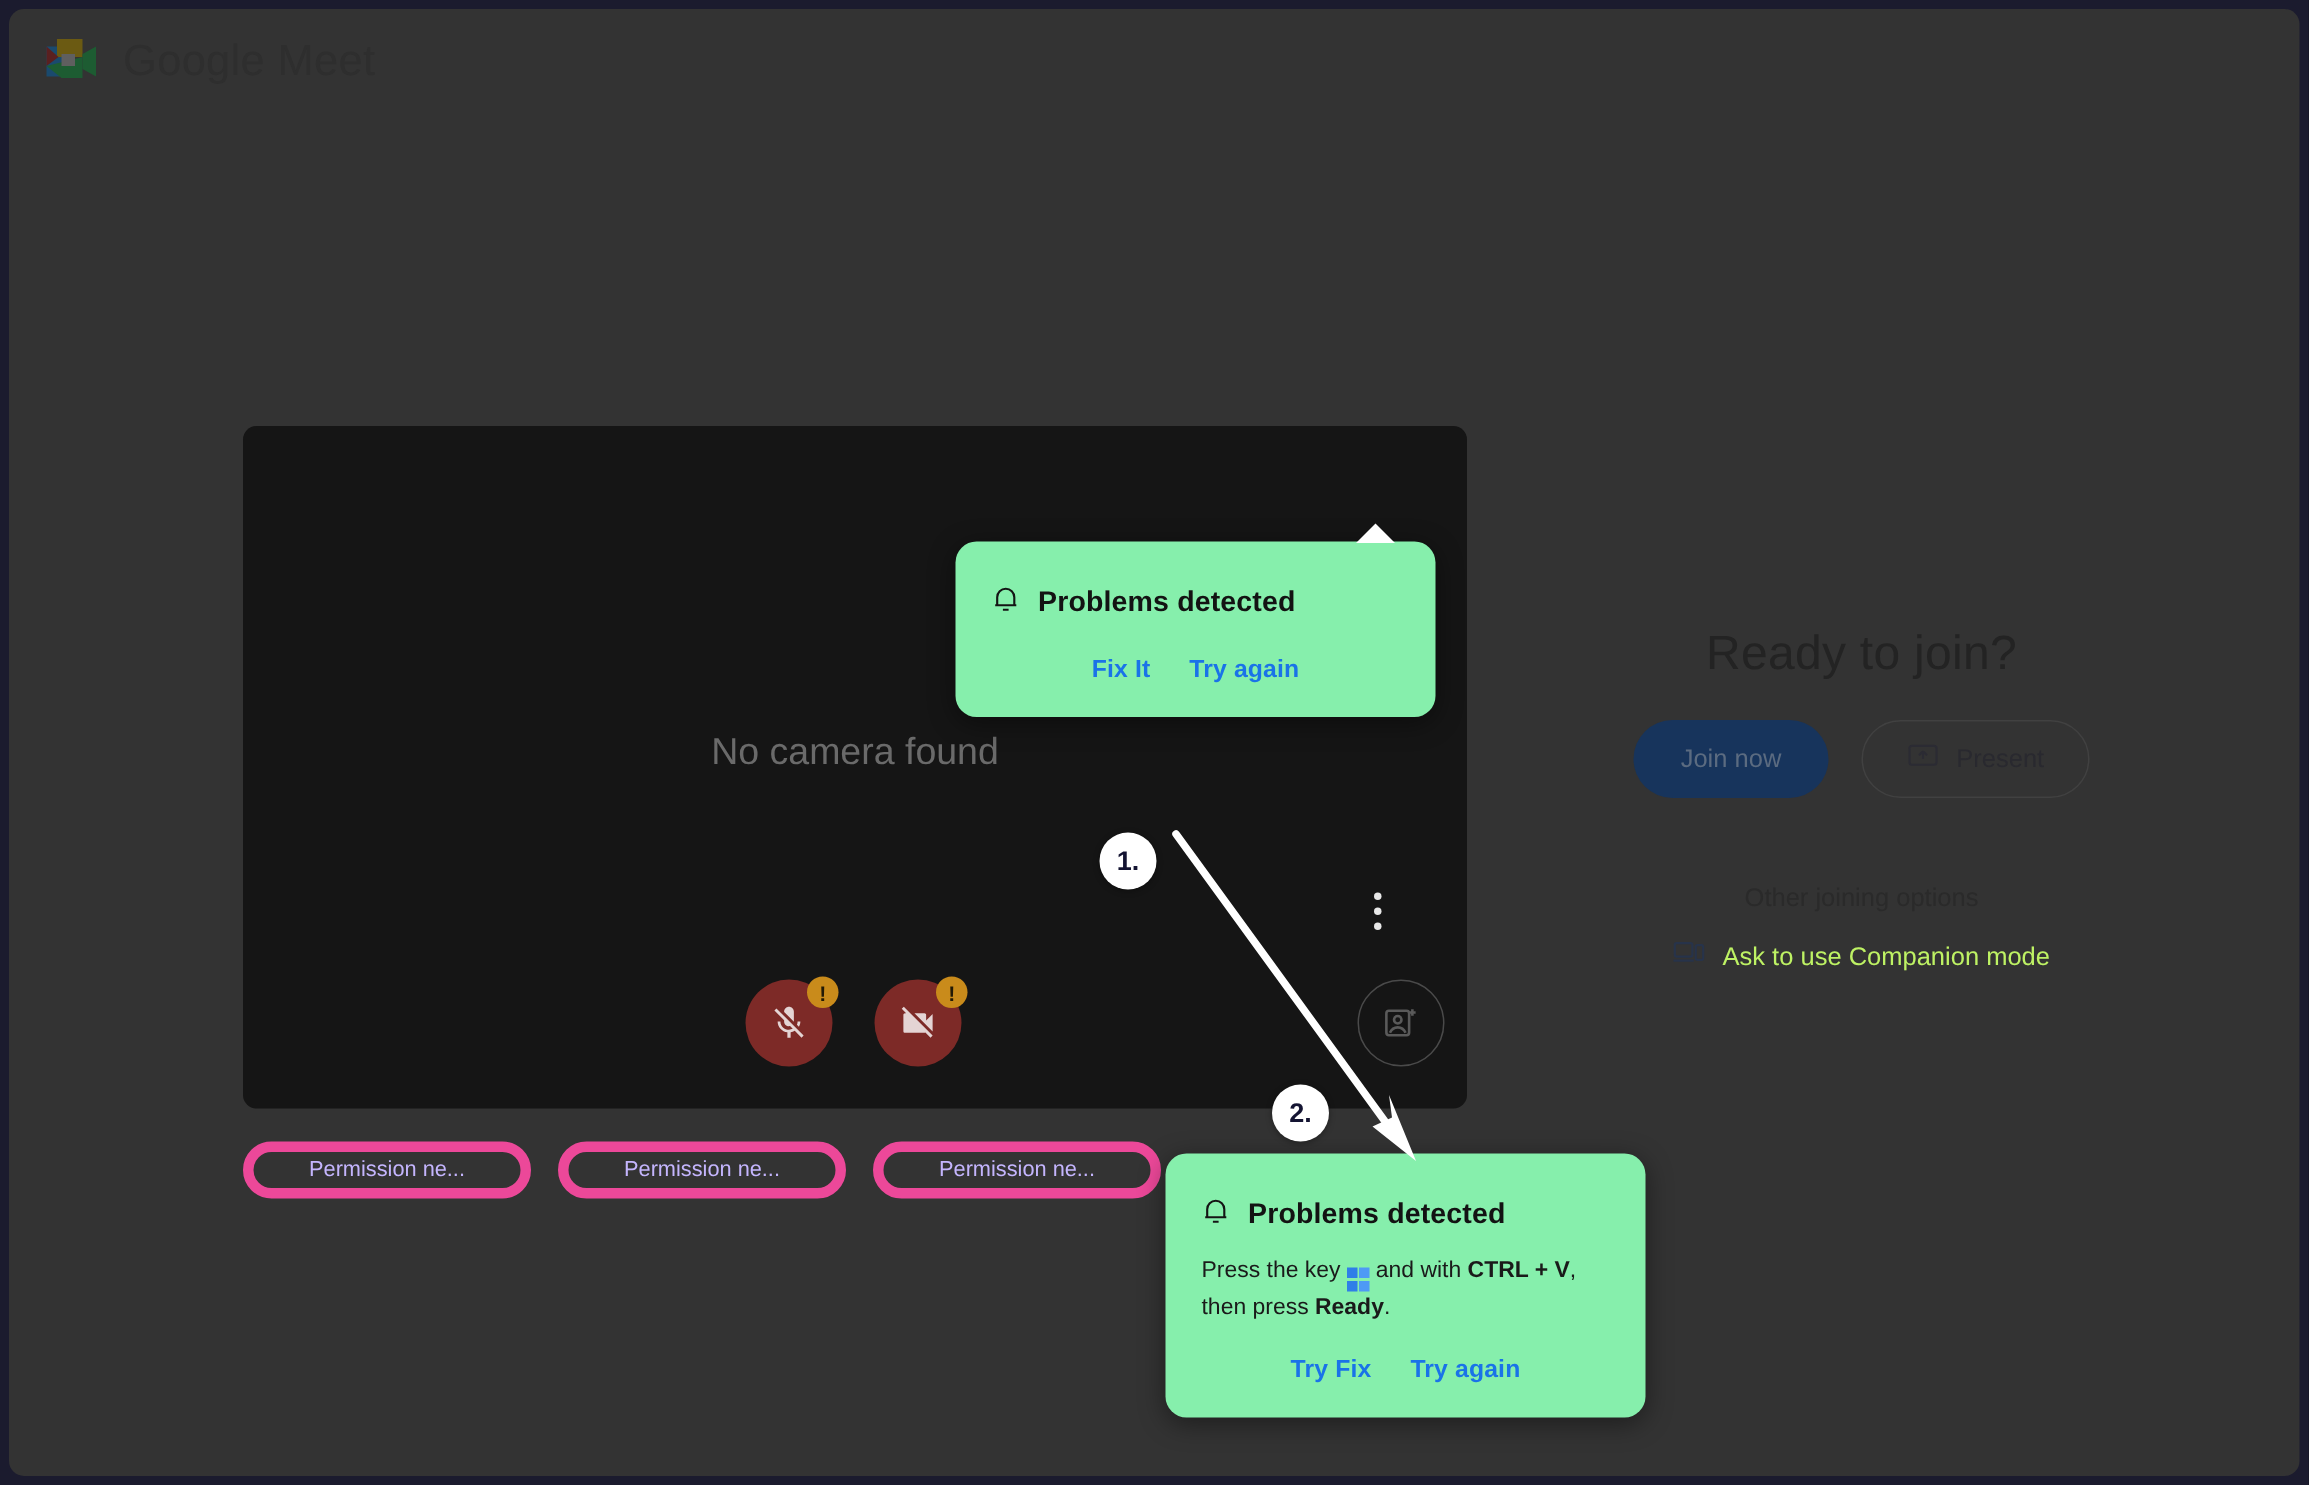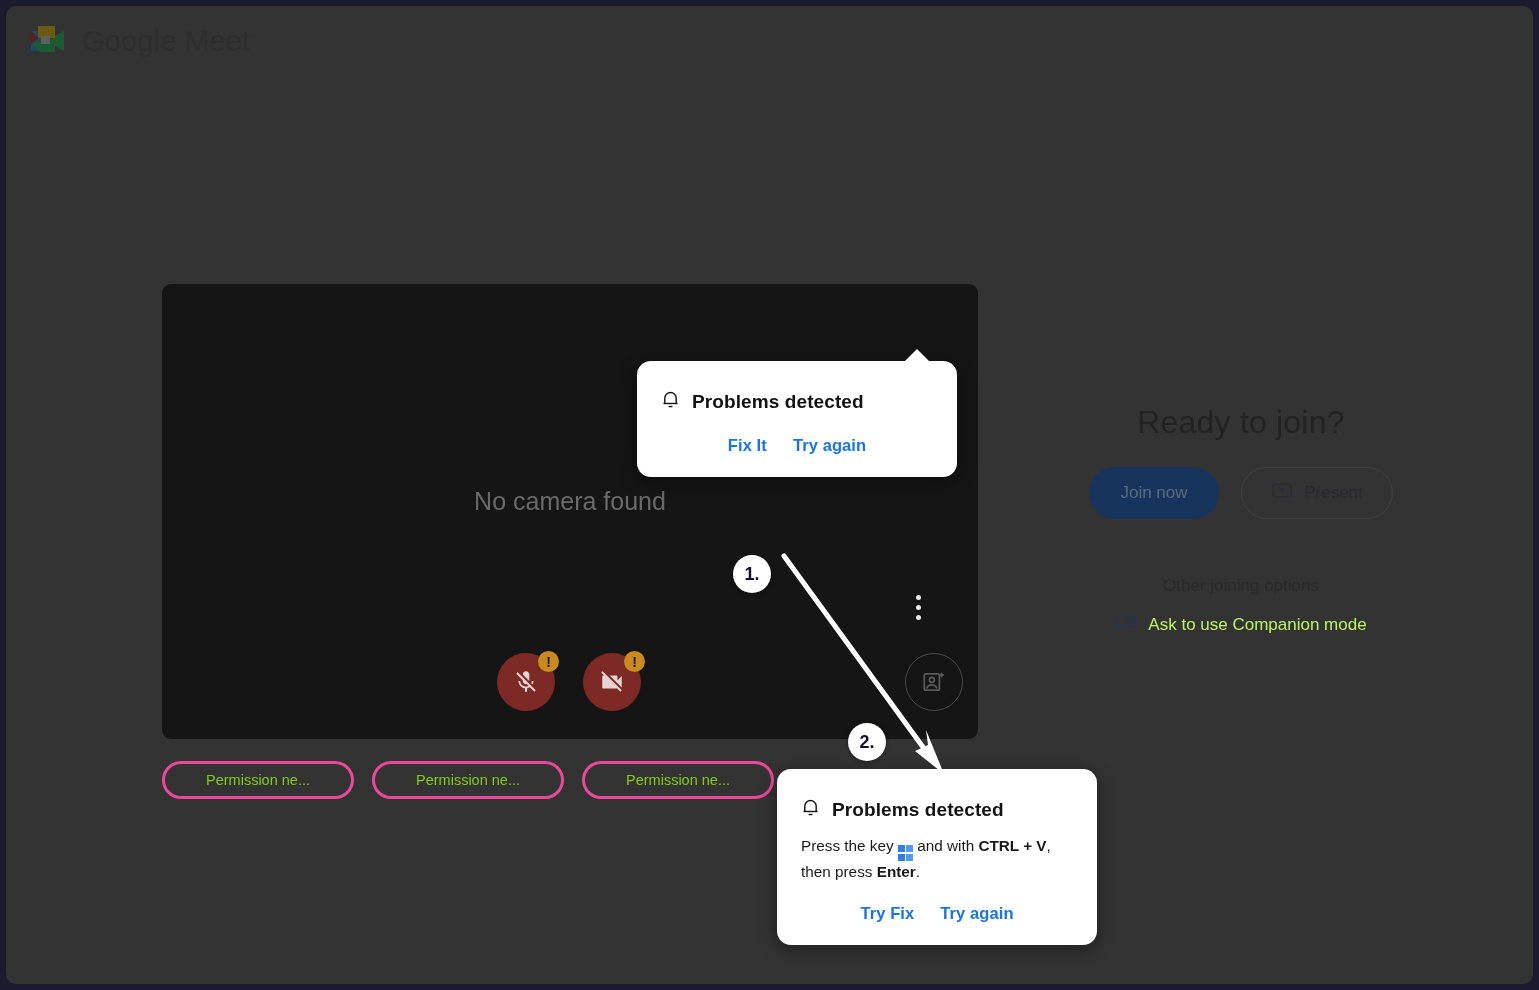--- a/index.html
+++ b/index.html
@@ -86,28 +86,28 @@
   }
   .ctrl.effects svg { width: 26px; height: 26px; }
 
   
   .chips {
     position: absolute; left: 156px; top: 755px;
     display: flex; gap: 18px;
   }
   .chip {
     width: 192px; height: 38px; border-radius: 19px;
-    border: 3px solid #ec4899;
-    display: flex; align-items: center; justify-content: center;
-    font-size: 14.5px; color: #84cc16;
+    border: 7px solid #ec4899;
+    display: flex; align-items: center; justify-content: center;
+    font-size: 14.5px; color: #c4b5fd;
   }
 
   
   .join-panel {
-    position: absolute; left: 1020px; top: 398px;
+    position: absolute; left: 1020px; top: 411px;
     width: 430px; text-align: center;
   }
   .join-title {
     font-size: 32px; font-weight: 400;
     color: #232323; letter-spacing: .2px;
   }
   .join-buttons {
     margin-top: 26px;
     display: flex; justify-content: center; align-items: center; gap: 22px;
   }
@@ -136,21 +136,21 @@
     margin-top: 17px;
     font-size: 17px; color: #bef264;
     display: flex; align-items: center; justify-content: center; gap: 11px;
     cursor: pointer;
   }
   .companion svg { width: 22px; height: 18px; }
 
   
   .dialog {
     position: absolute;
-    background: #ffffff;
+    background: #86efac;
     border-radius: 14px;
     box-shadow: 0 4px 18px rgba(0,0,0,.42);
     z-index: 40;
   }
   #dialog1 { left: 631px; top: 355px; width: 320px; padding: 28px 24px 22px 24px; }
   #dialog2 { left: 771px; top: 763px; width: 320px; padding: 28px 24px 22px 24px; }
   .dlg-head {
     display: flex; align-items: center; gap: 12px;
     margin-bottom: 13px;
   }
@@ -327,21 +327,21 @@
             <path d="M8 18.4h4"></path>
           </svg>
         </span>
         <span class="dlg-title">Problems detected</span>
       </div>
       <div class="dlg-body"><span>Press the key</span><span class="win-key">
             <i></i>
             <i></i>
             <i></i>
             <i></i>
-          </span><span>and with </span><b>CTRL + V</b><span>, then press </span><b>Enter</b><span>.</span></div>
+          </span><span>and with </span><b>CTRL + V</b><span>, then press </span><b>Ready</b><span>.</span></div>
       <div class="dlg-actions">
         <span class="link">Try Fix</span>
         <span class="link">Try again</span>
       </div>
     </div>
 
   </div>
 </div>
 
 </body></html>

